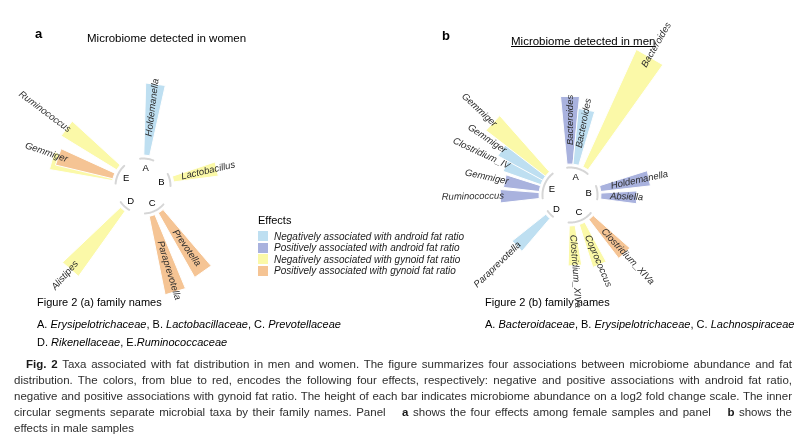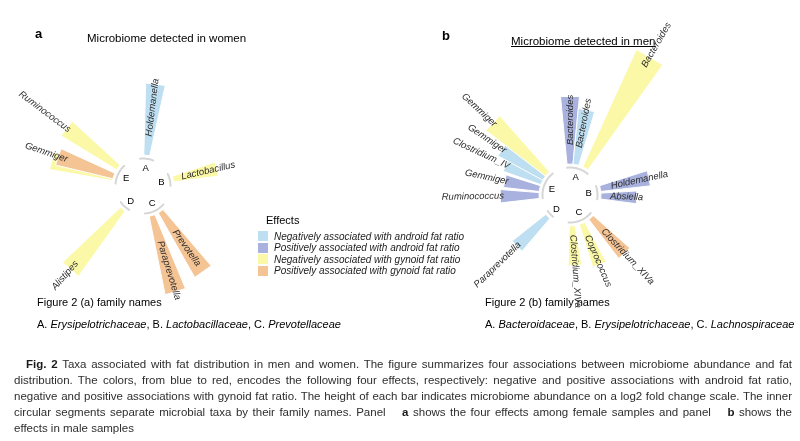--- a/index.html
+++ b/index.html
@@ -4,21 +4,21 @@
 <style>
   html,body{margin:0;padding:0;background:#fff;}
   .figure{position:relative;width:800px;height:441px;background:#ffffff;overflow:hidden;
           font-family:"Liberation Sans",sans-serif;color:#111;}
   .panel-letter{position:absolute;font-size:13px;font-weight:bold;color:#000;}
   .panel-title{position:absolute;font-size:11.5px;color:#000;padding-left:24px;}
   .chart-svg{position:absolute;top:0;width:400px;height:355px;}
   #chart-a{left:0;}
   #chart-b{left:400px;}
   .legend{position:absolute;left:258px;top:214px;}
-  .legend-title{font-size:11px;color:#000;margin:0 0 5px 8px;}
+  .legend-title{font-size:11px;color:#000;margin:0 0 5px 0;}
   .legend-row{display:flex;align-items:center;height:10.5px;margin:0 0 1px 0;}
   .legend-swatch{width:10px;height:10px;margin-right:6px;flex:none;}
   .legend-label{font-size:10px;color:#1c1c1c;white-space:nowrap;font-style:italic;}
   .family-note{position:absolute;top:296px;font-size:11px;color:#000;}
   #family-a{left:37px;}
   #family-b{left:485px;}
   .family-heading{margin:0 0 8px 0;}
   .family-line{margin:0;line-height:17.5px;white-space:nowrap;}
   .family-line em{}
   .caption{position:absolute;left:14px;top:356px;width:778px;margin:0;
@@ -124,20 +124,21 @@
           <span class="legend-swatch" style="background: rgb(245, 196, 148);"></span>
           <span class="legend-label">Positively associated with gynoid fat ratio</span>
         </div>
       </div>
   </div>
 
   <div id="family-a" class="family-note">
     <p class="family-heading">Figure 2 (a) family names</p>
     <div class="family-lines">
         <p class="family-line"><span>A. </span><em>Erysipelotrichaceae</em><span>, </span><span>B. </span><em>Lactobacillaceae</em><span>, </span><span>C. </span><em>Prevotellaceae</em></p>
+        <p class="family-line"><span>D. </span><em>Rikenellaceae</em><span>, </span><span>E.</span><em>Ruminococcaceae</em></p>
       </div>
   </div>
 
   <div id="family-b" class="family-note">
     <p class="family-heading">Figure 2 (b) family names</p>
     <div class="family-lines">
         <p class="family-line"><span>A. </span><em>Bacteroidaceae</em><span>, </span><span>B. </span><em>Erysipelotrichaceae</em><span>, </span><span>C. </span><em>Lachnospiraceae</em></p>
       </div>
   </div>
 

